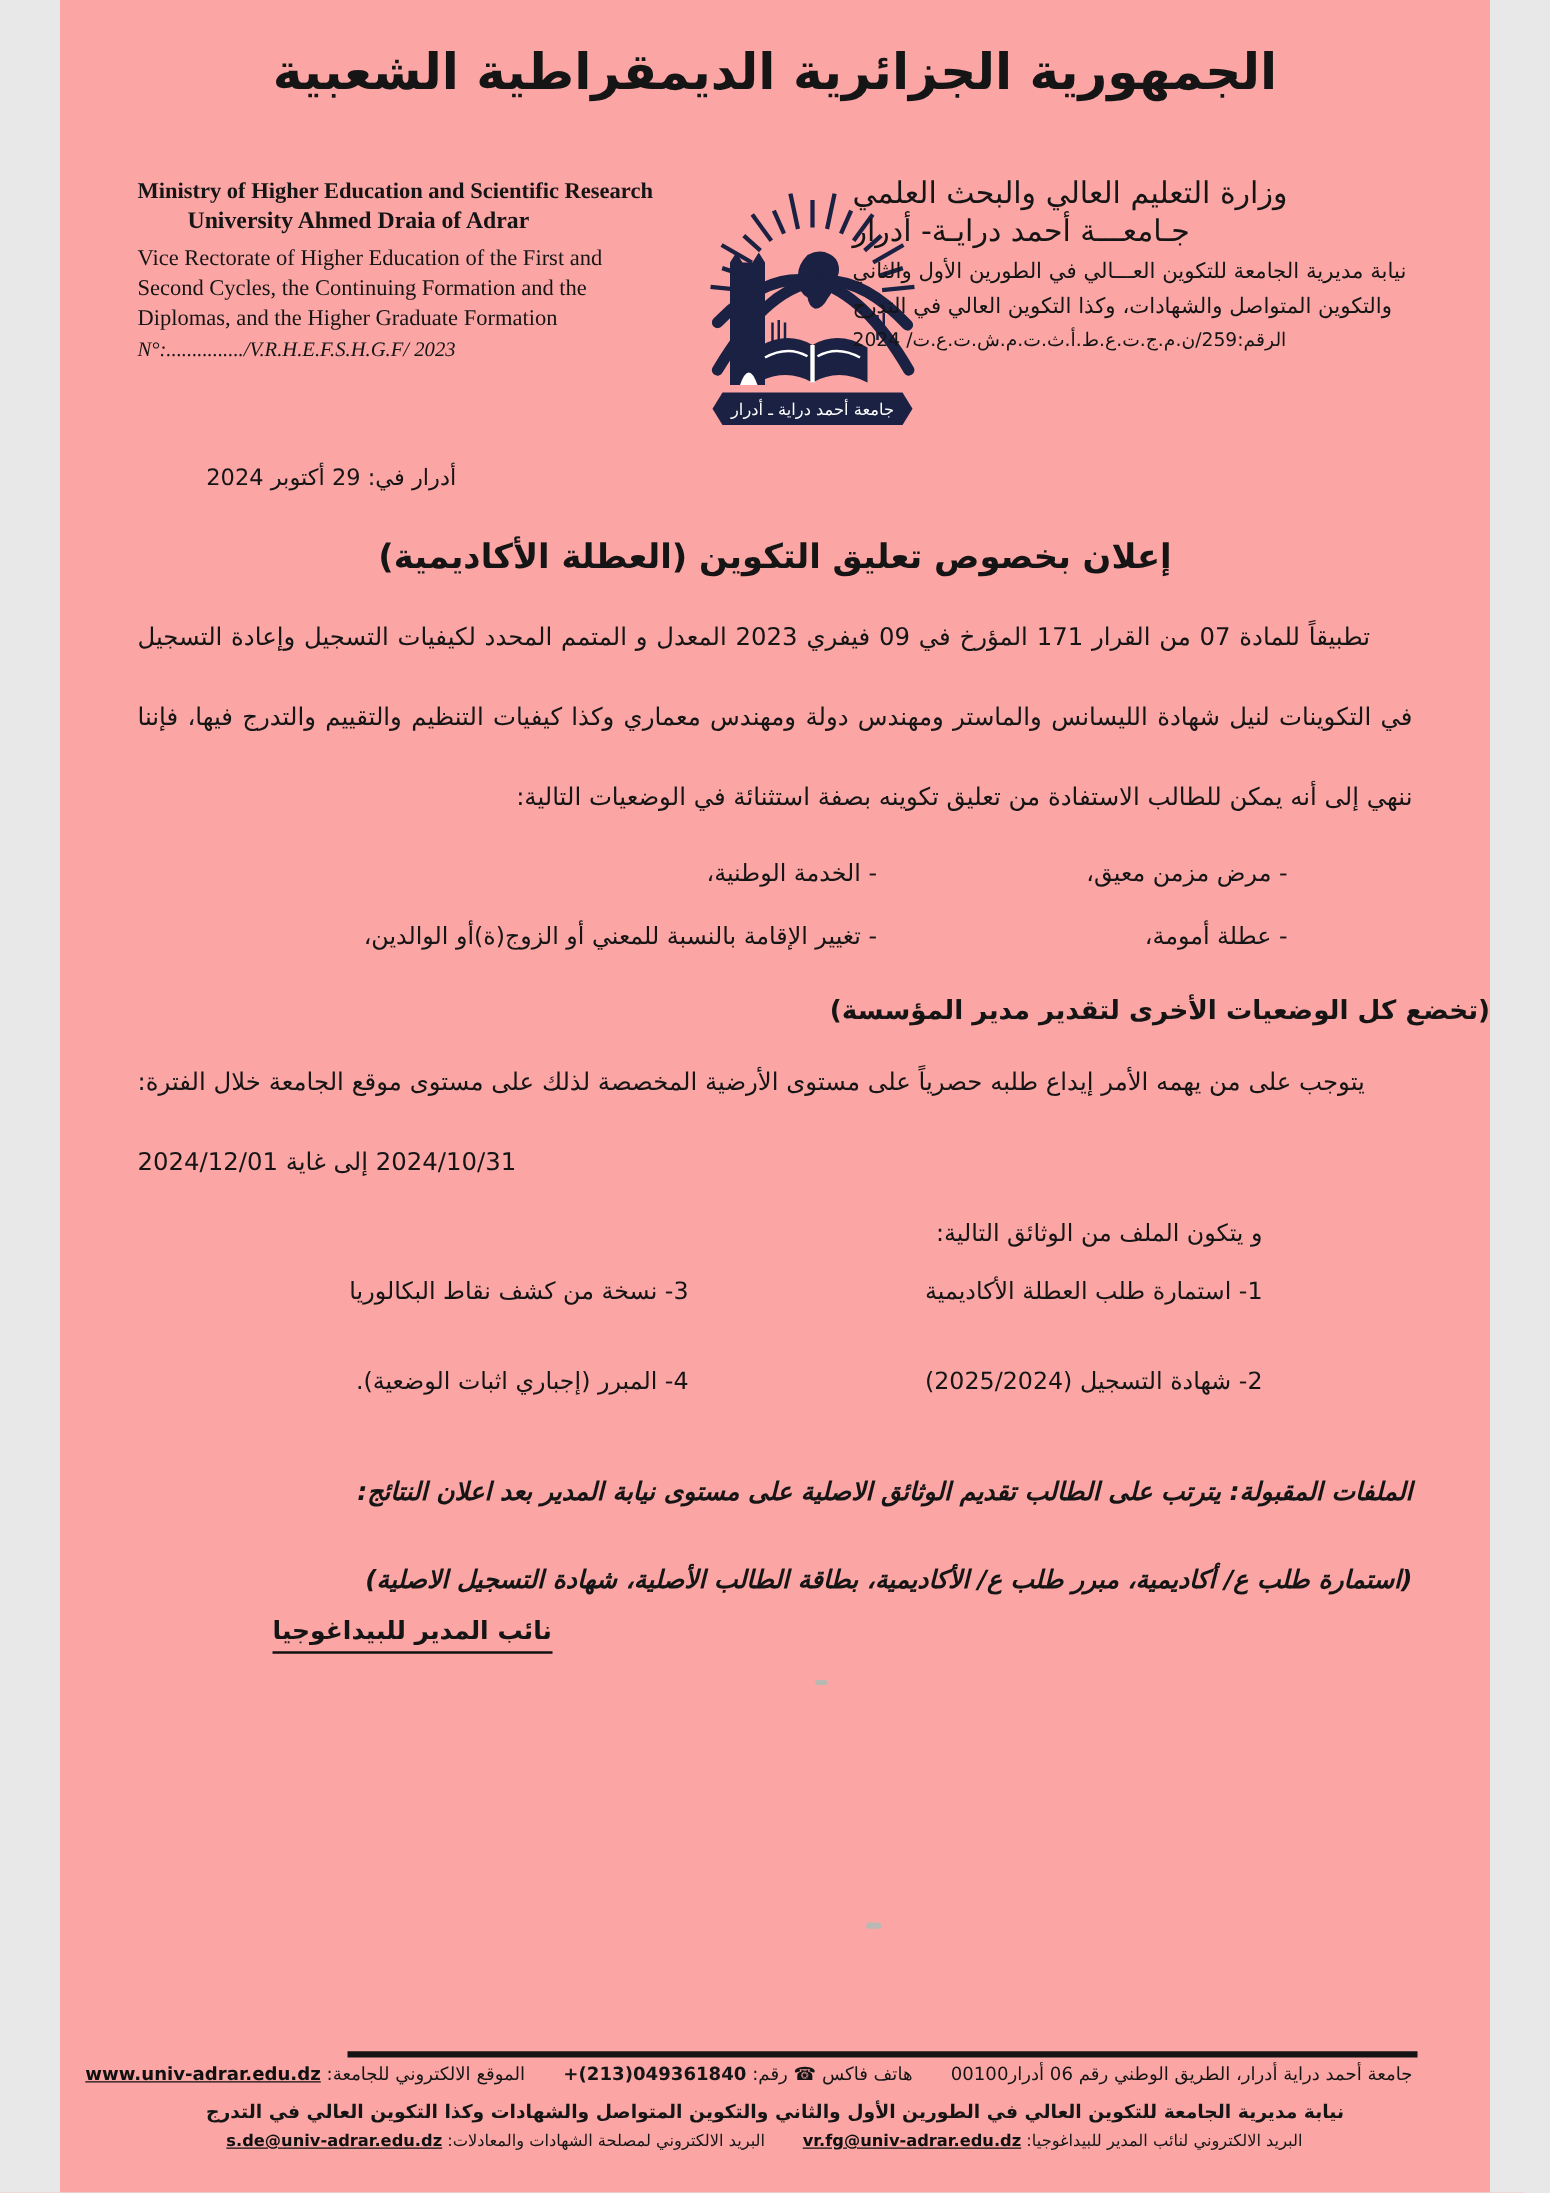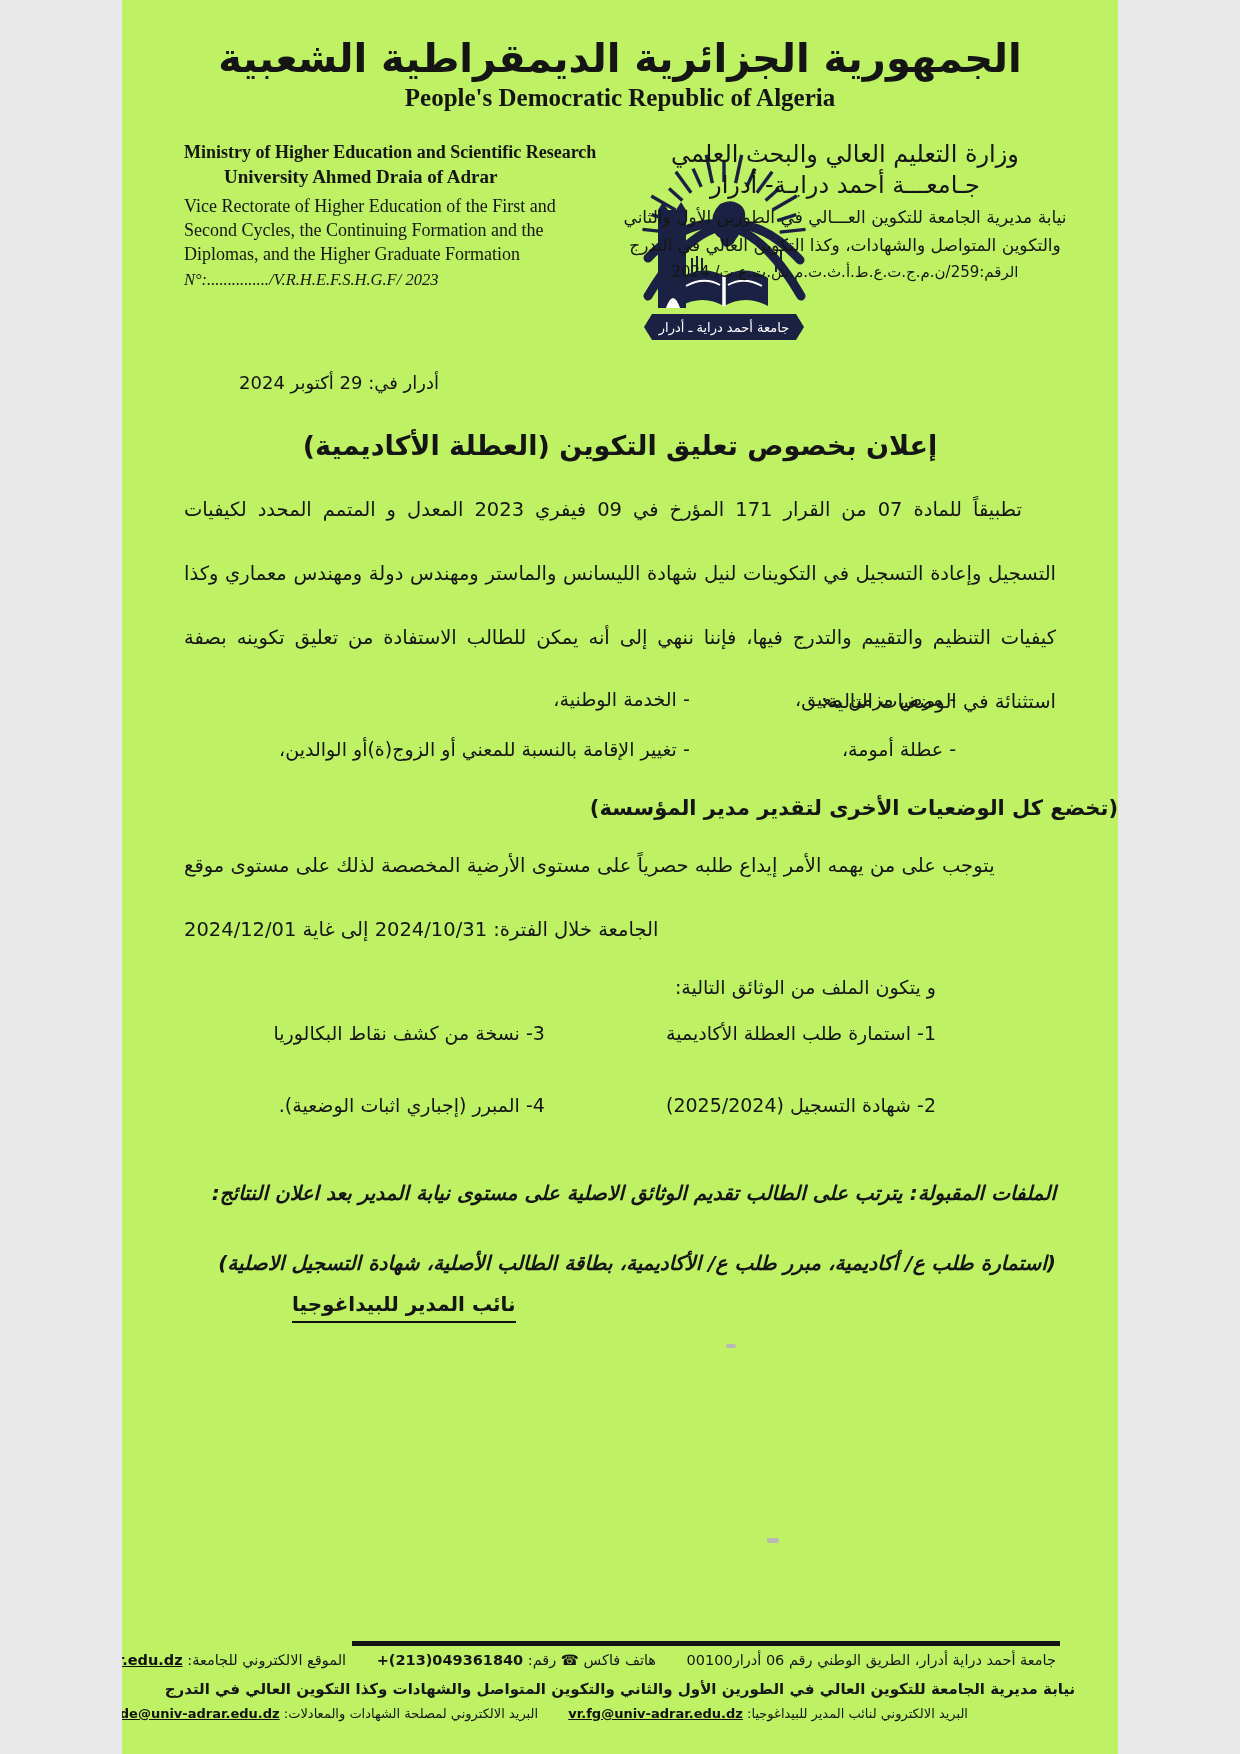--- a/index.html
+++ b/index.html
@@ -1,39 +1,39 @@
 <!DOCTYPE html>
 <html lang="ar"><head>
 <meta charset="utf-8">
 <style>
   html,body { margin:0; padding:0; background:#e8e8e8; }
   .page {
-    position:relative; width:996px; height:1754px; margin:0 auto;
-    background:#bef264; color:#151515; overflow:hidden;
+    position:relative; width:1144px; height:1754px; margin:0 auto;
+    background:#fca5a5; color:#151515; overflow:hidden;
     font-family:"DejaVu Sans", sans-serif;
   }
   
   .head-title { position:absolute; top:34px; left:0; right:0; text-align:center; }
   .head-ar { font-size:40px; font-weight:bold; line-height:1.2; }
   .head-en { font-family:"Liberation Serif", serif; font-weight:bold; font-size:25px; margin-top:2px; }
 
   .sender-en {
     position:absolute; top:142px; left:62px; width:470px;
     font-family:"Liberation Serif", serif; text-align:left;
   }
   .sender-en .ministry   { font-weight:bold; font-size:18px; }
   .sender-en .university { font-weight:bold; font-size:19px; margin-top:3px;margin-left:40px; }
   .sender-en .vice       { font-size:18px; line-height:1.32; margin-top:7px; width:420px; }
   .sender-en .ref        { font-style:italic; font-size:16.5px; margin-top:4px; }
 
   .logo-box { position:absolute; top:146px; left:502px; width:200px; height:200px; }
 
   .sender-ar {
     position:absolute; top:138px; right:36px; width:474px;
-    direction:rtl; text-align:center;
+    direction:rtl; text-align:left;
   }
   .sender-ar .ministry-ar   { font-size:24px; line-height:1.35; }
   .sender-ar .university-ar { font-size:24px; line-height:1.3; }
   .sender-ar .dept          { font-size:17px; line-height:1.5; margin-top:3px; }
   .sender-ar .ref-ar        { font-size:15px; margin-top:4px; }
 
   .date-line {
     position:absolute; top:372px; left:72px; width:290px;
     direction:rtl; text-align:center; font-size:18px;
   }
@@ -107,21 +107,20 @@
   .phone { font-weight:bold; unicode-bidi:embed; direction:ltr; }
   .sp { display:inline-block; width:26px; }
 </style>
 </head>
 <body>
 
 <div class="page">
 
   <div class="head-title">
     <div class="head-ar">الجمهورية الجزائرية الديمقراطية الشعبية</div>
-    <div class="head-en">People's Democratic Republic of Algeria</div>
   </div>
 
   <div class="sender-en">
     <div class="ministry">Ministry of Higher Education and Scientific Research</div>
     <div class="university">University Ahmed Draia of Adrar</div>
     <div class="vice">Vice Rectorate of Higher Education of the First and Second Cycles, the Continuing Formation and the Diplomas, and the Higher Graduate Formation</div>
     <div class="ref">N°:.............../V.R.H.E.F.S.H.G.F/  2023</div>
   </div>
 
   <div class="logo-box">

